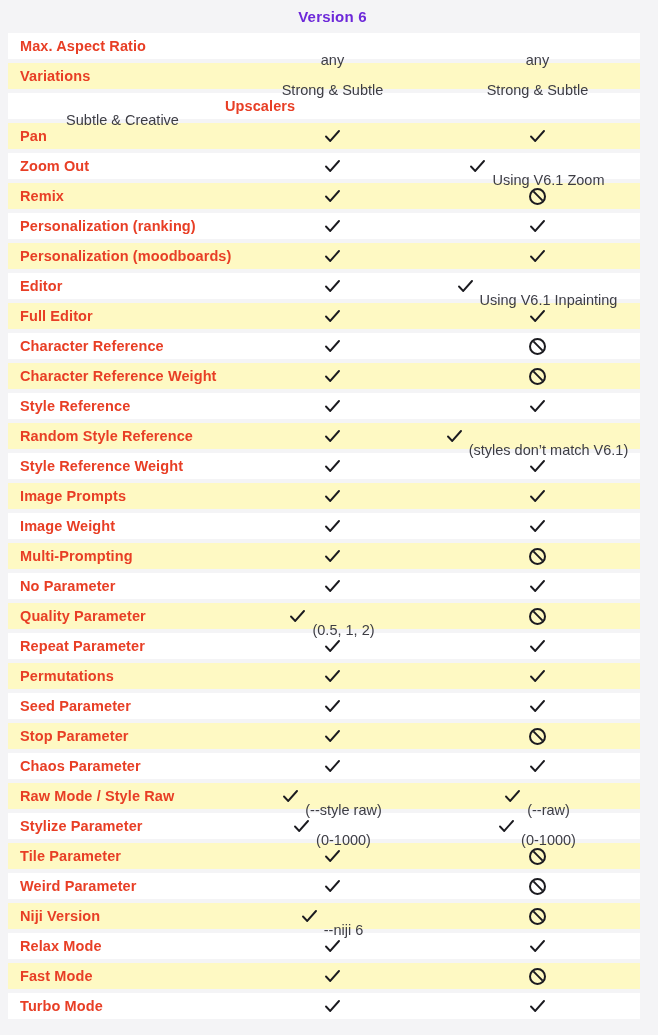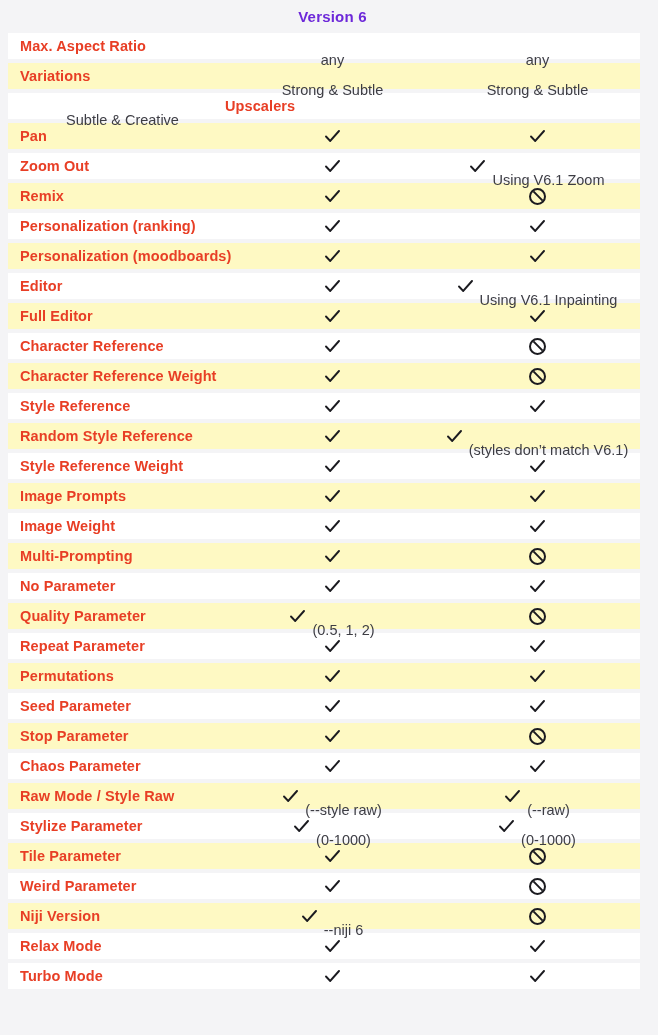--- a/index.html
+++ b/index.html
@@ -561,20 +561,34 @@
 
     </div>
     <div class="cell value v7">
       <svg class="check-icon" width="15" height="12" viewBox="0 0 15 12">
         <polyline points="1,6.5 5.2,11 14,1" fill="none" stroke="#1b1b20" stroke-width="1.9" stroke-linecap="round" stroke-linejoin="miter"></polyline>
       </svg>
 
     </div>
   </div>
 
+  <div class="row alt">
+    <div class="cell label">Fast Mode</div>
+    <div class="cell value v6">
+      <svg class="check-icon" width="15" height="12" viewBox="0 0 15 12">
+        <polyline points="1,6.5 5.2,11 14,1" fill="none" stroke="#1b1b20" stroke-width="1.9" stroke-linecap="round" stroke-linejoin="miter"></polyline>
+      </svg>
+
+    </div>
+    <div class="cell value v7">
+
+      <span class="no-icon"></span>
+
+    </div>
+  </div>
 
   <div class="row">
     <div class="cell label">Turbo Mode</div>
     <div class="cell value v6">
       <svg class="check-icon" width="15" height="12" viewBox="0 0 15 12">
         <polyline points="1,6.5 5.2,11 14,1" fill="none" stroke="#1b1b20" stroke-width="1.9" stroke-linecap="round" stroke-linejoin="miter"></polyline>
       </svg>
 
     </div>
     <div class="cell value v7">

